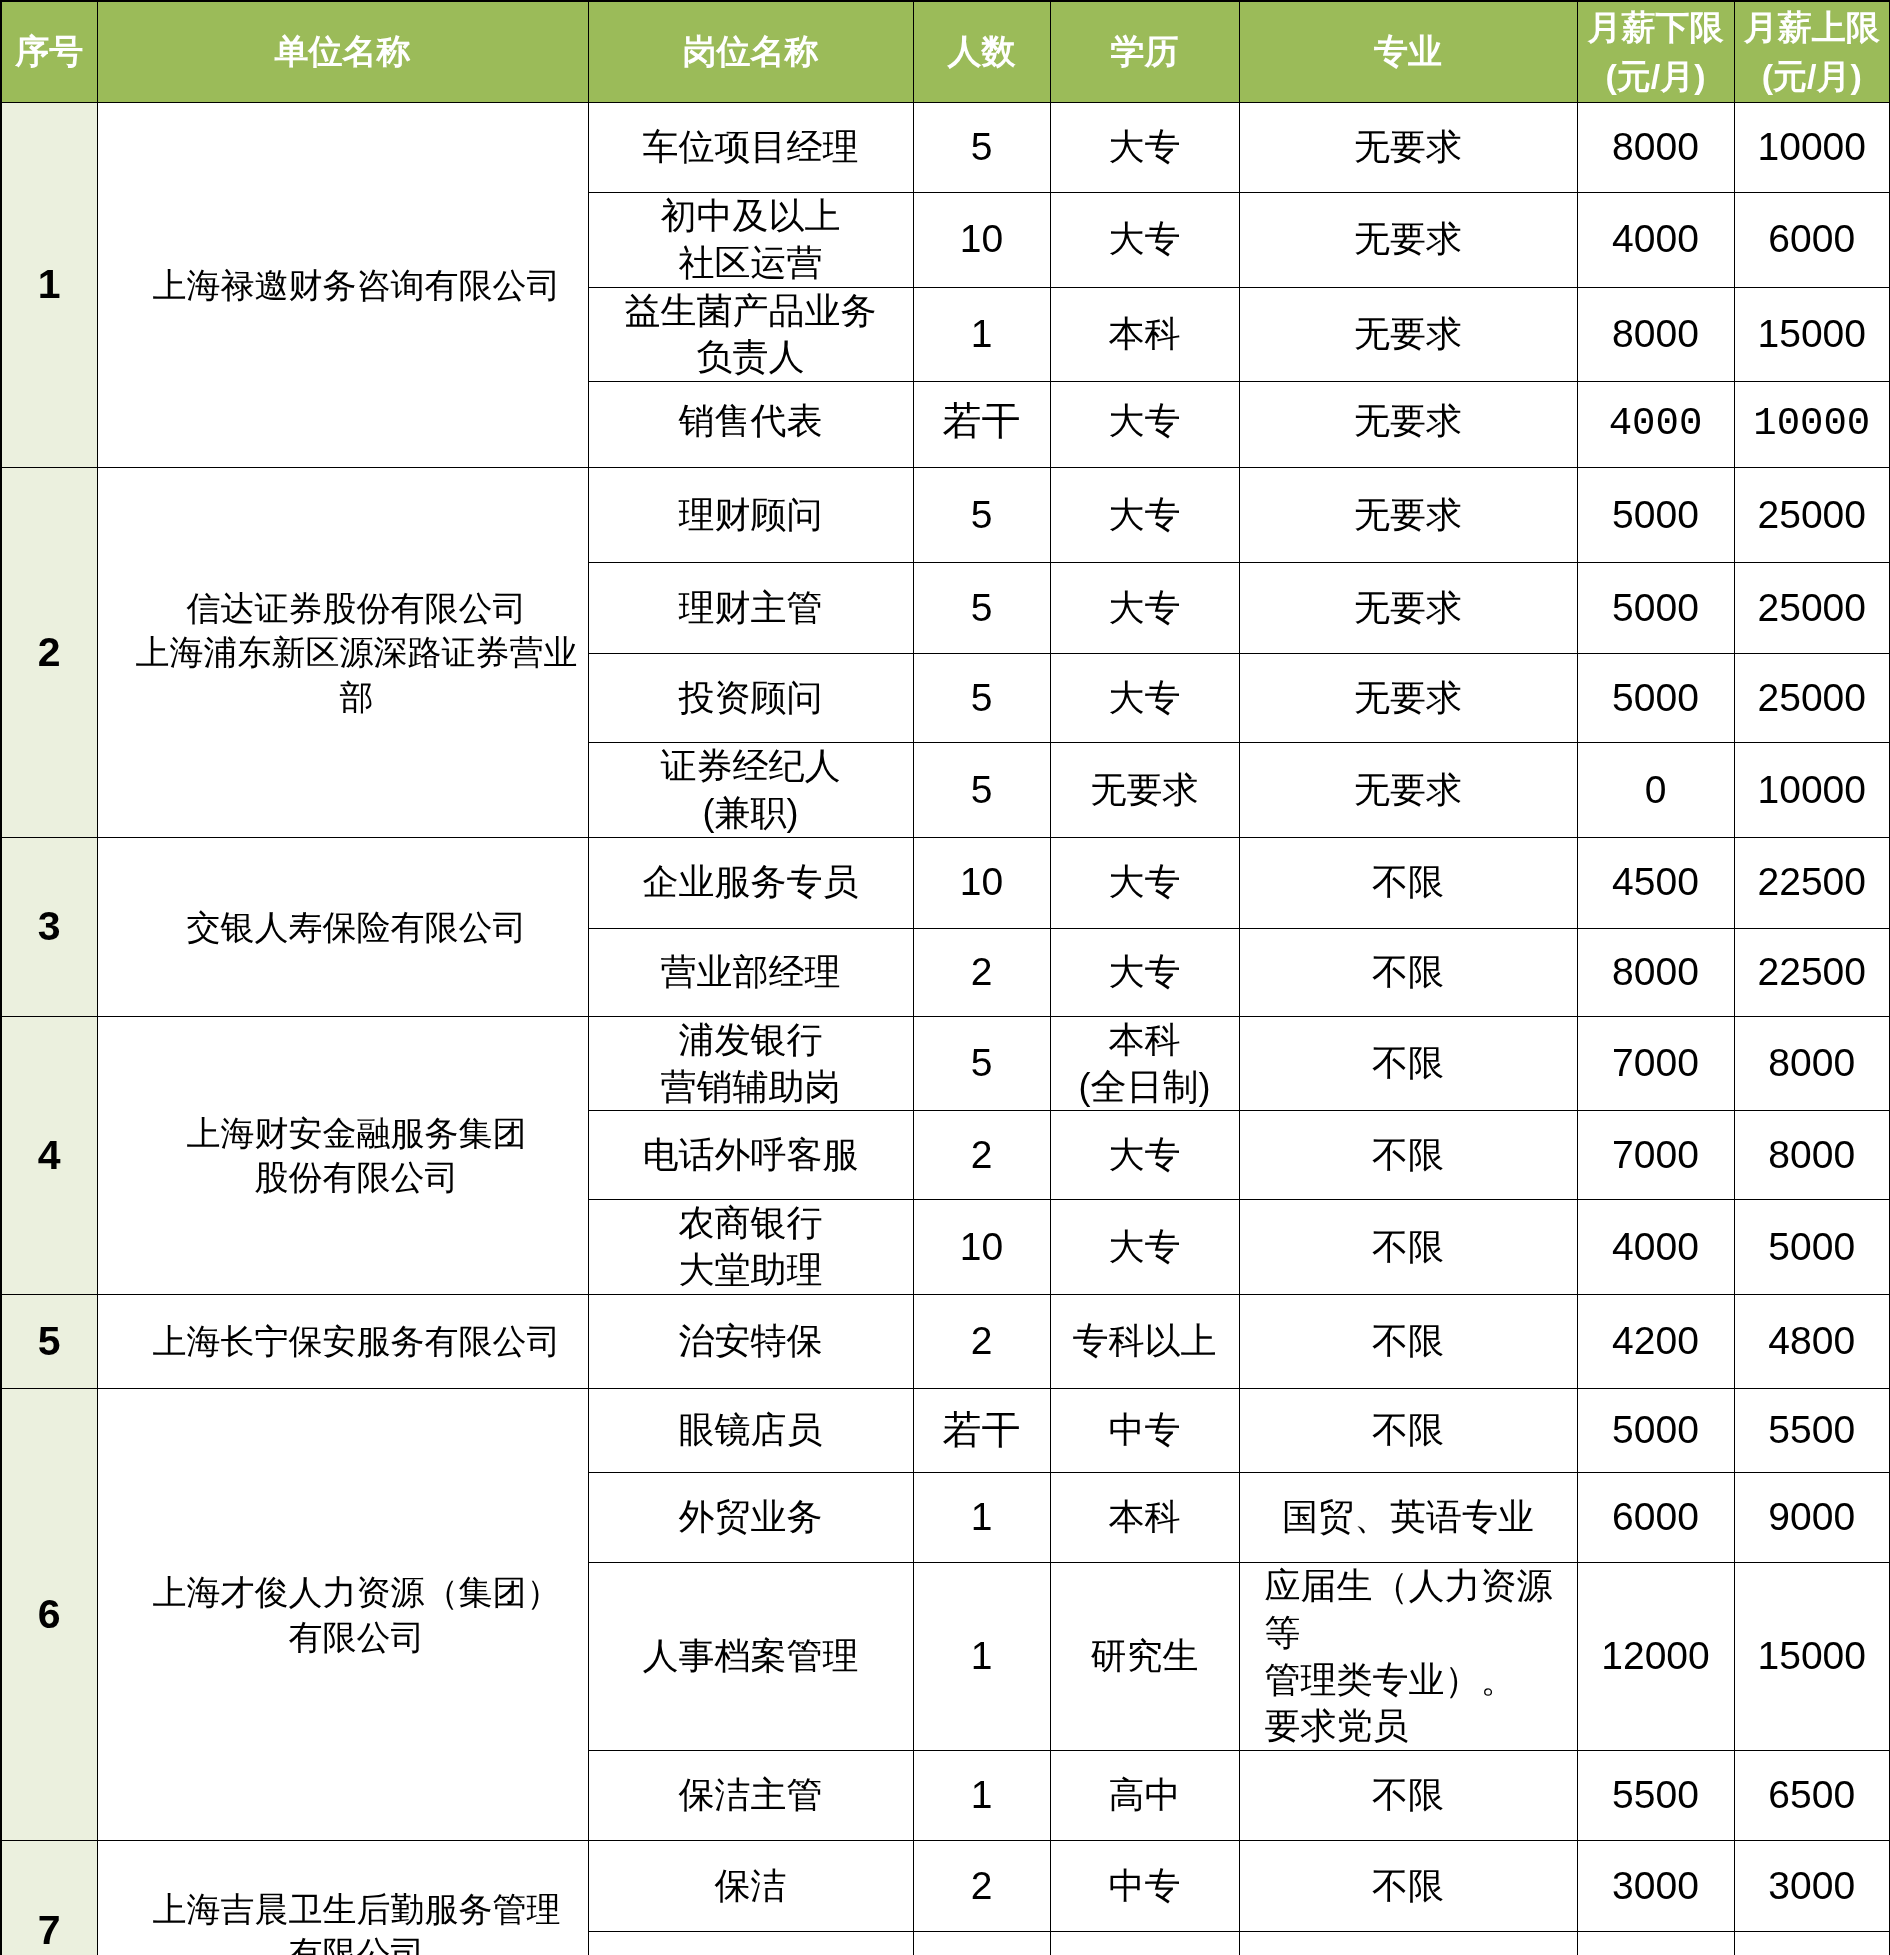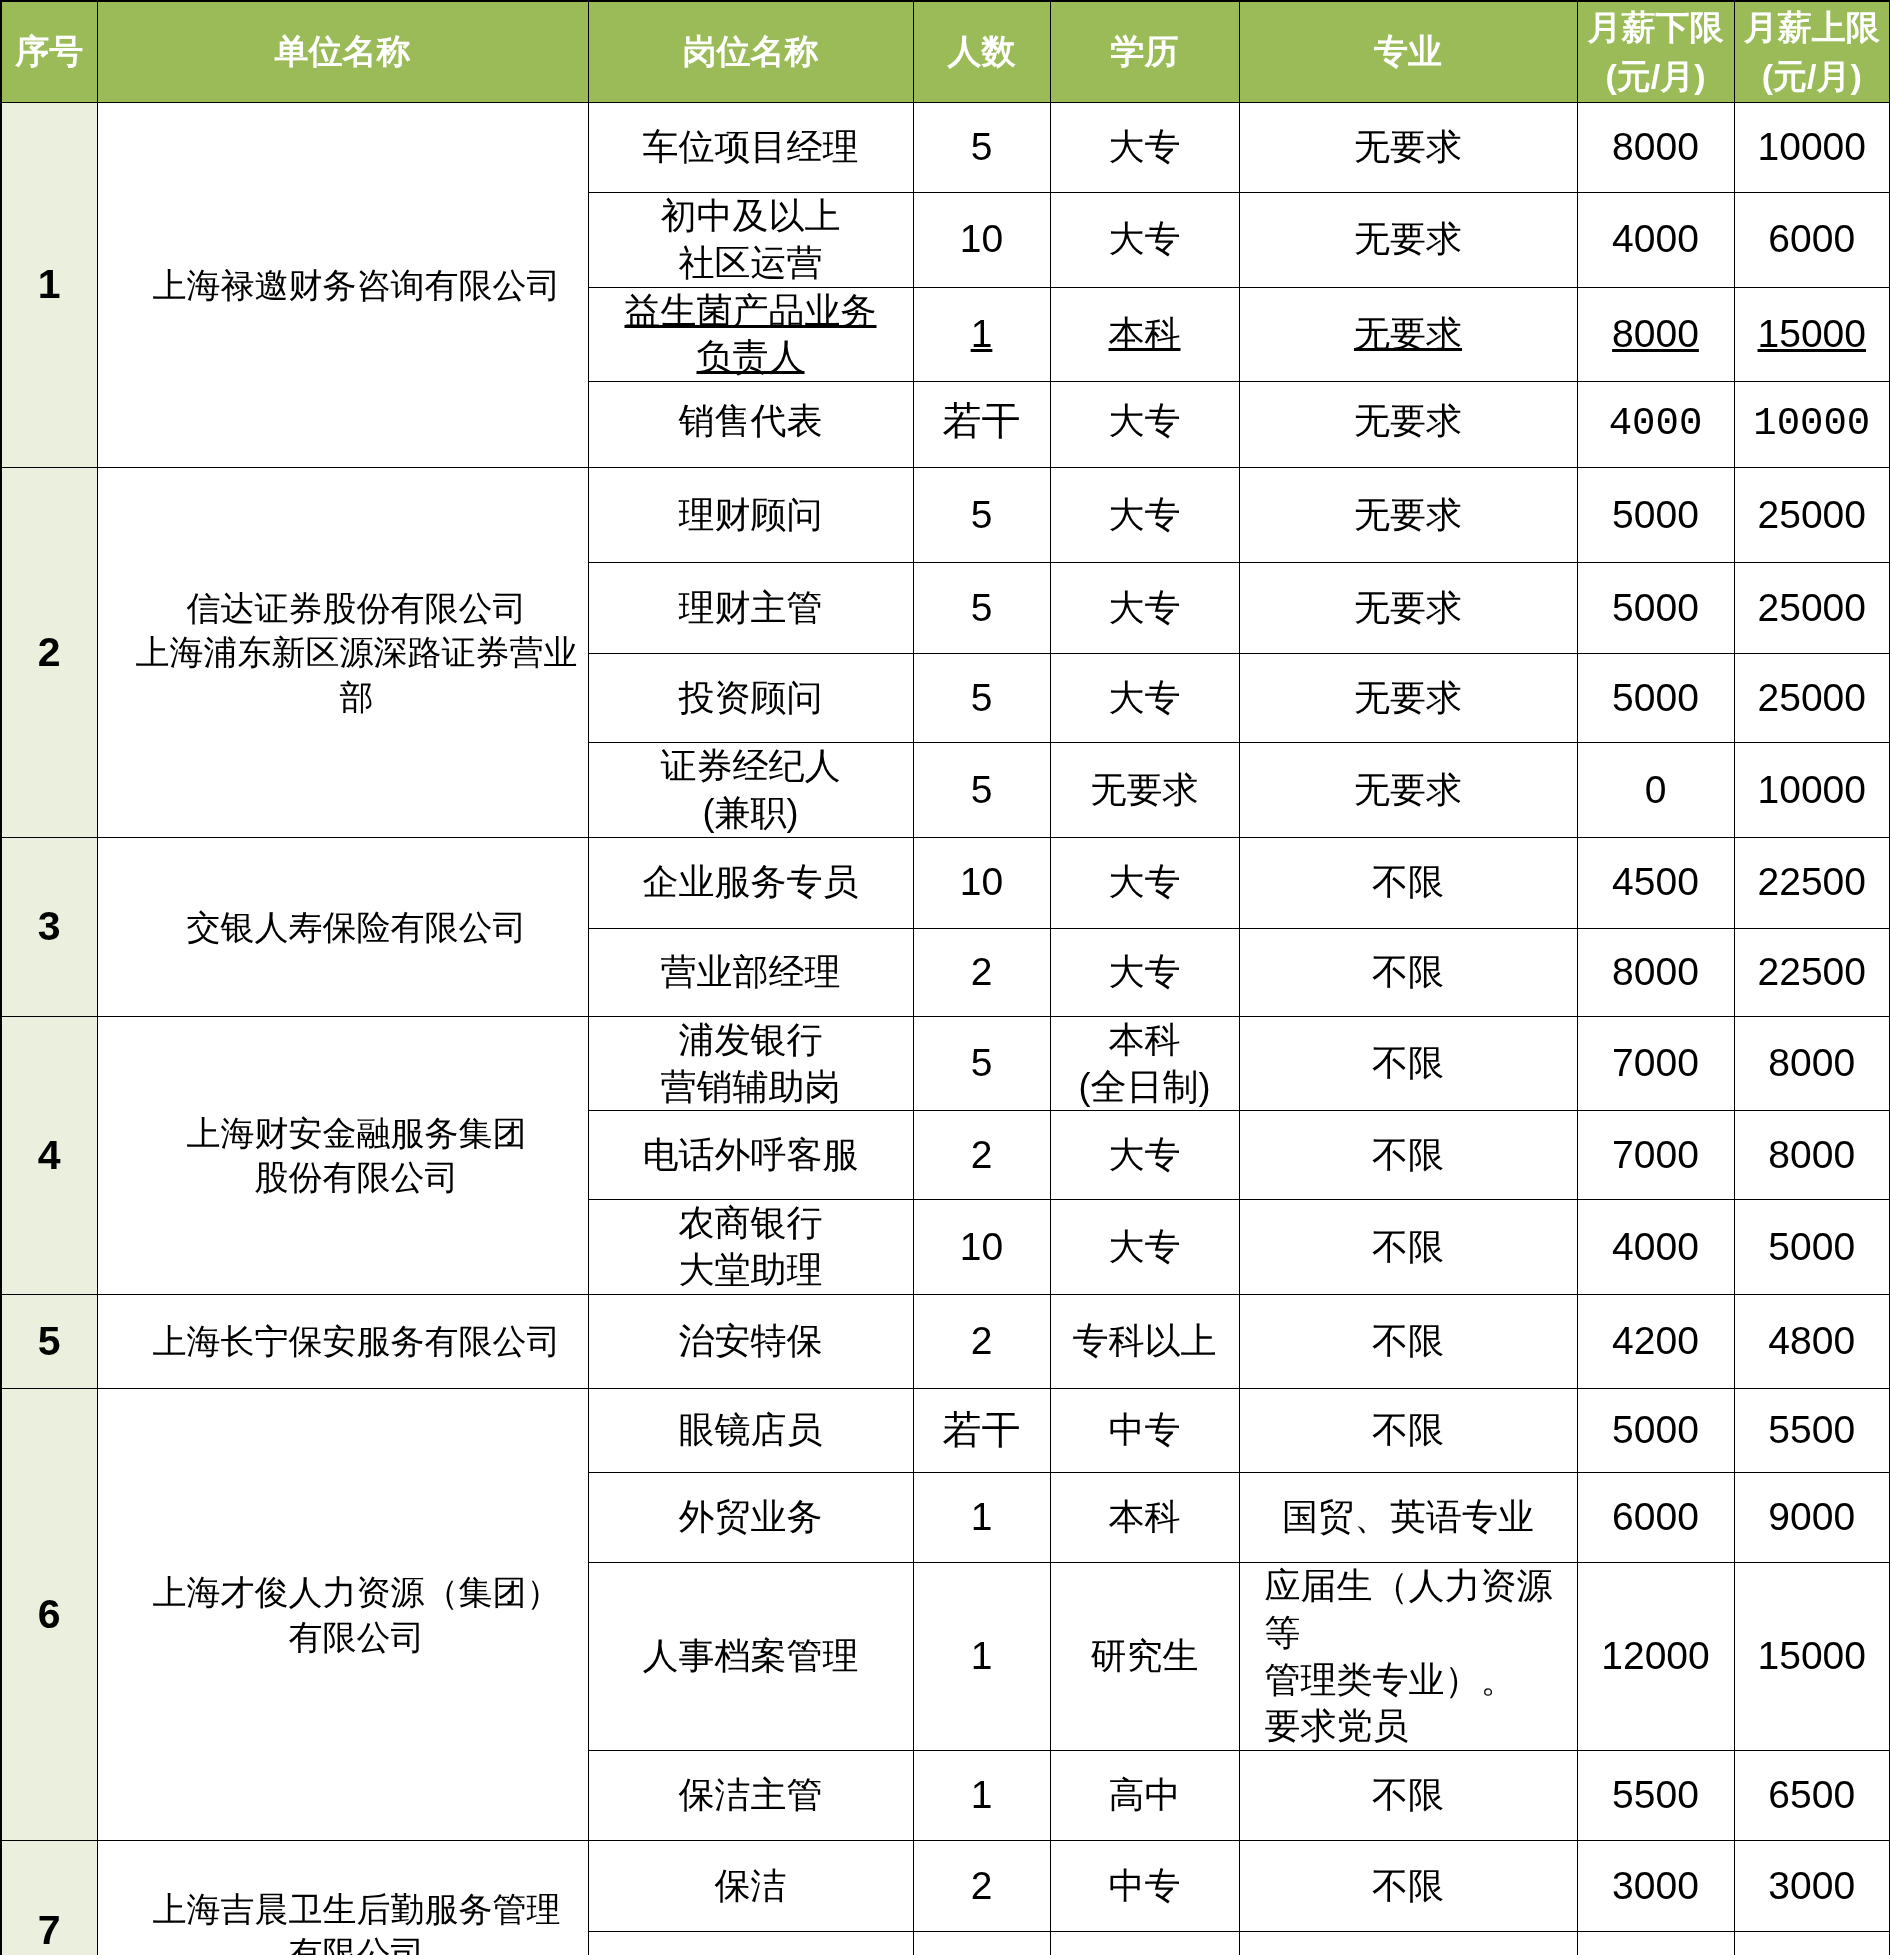--- a/index.html
+++ b/index.html
@@ -98,21 +98,21 @@
         </tr>
         <tr style="height: 91px;">
           <td>初中及以上
 社区运营</td>
           <td class="num">10</td>
           <td>大专</td>
           <td>无要求</td>
           <td class="num">4000</td>
           <td class="num">6000</td>
         </tr>
-        <tr style="height: 91px; text-decoration: underline;">
+        <tr style="height: 91px;">
           <td>益生菌产品业务
 负责人</td>
           <td class="num">1</td>
           <td>本科</td>
           <td>无要求</td>
           <td class="num">8000</td>
           <td class="num">15000</td>
         </tr>
         <tr style="height: 86px; font-family: Liberation Mono, monospace;">
           <td>销售代表</td>

